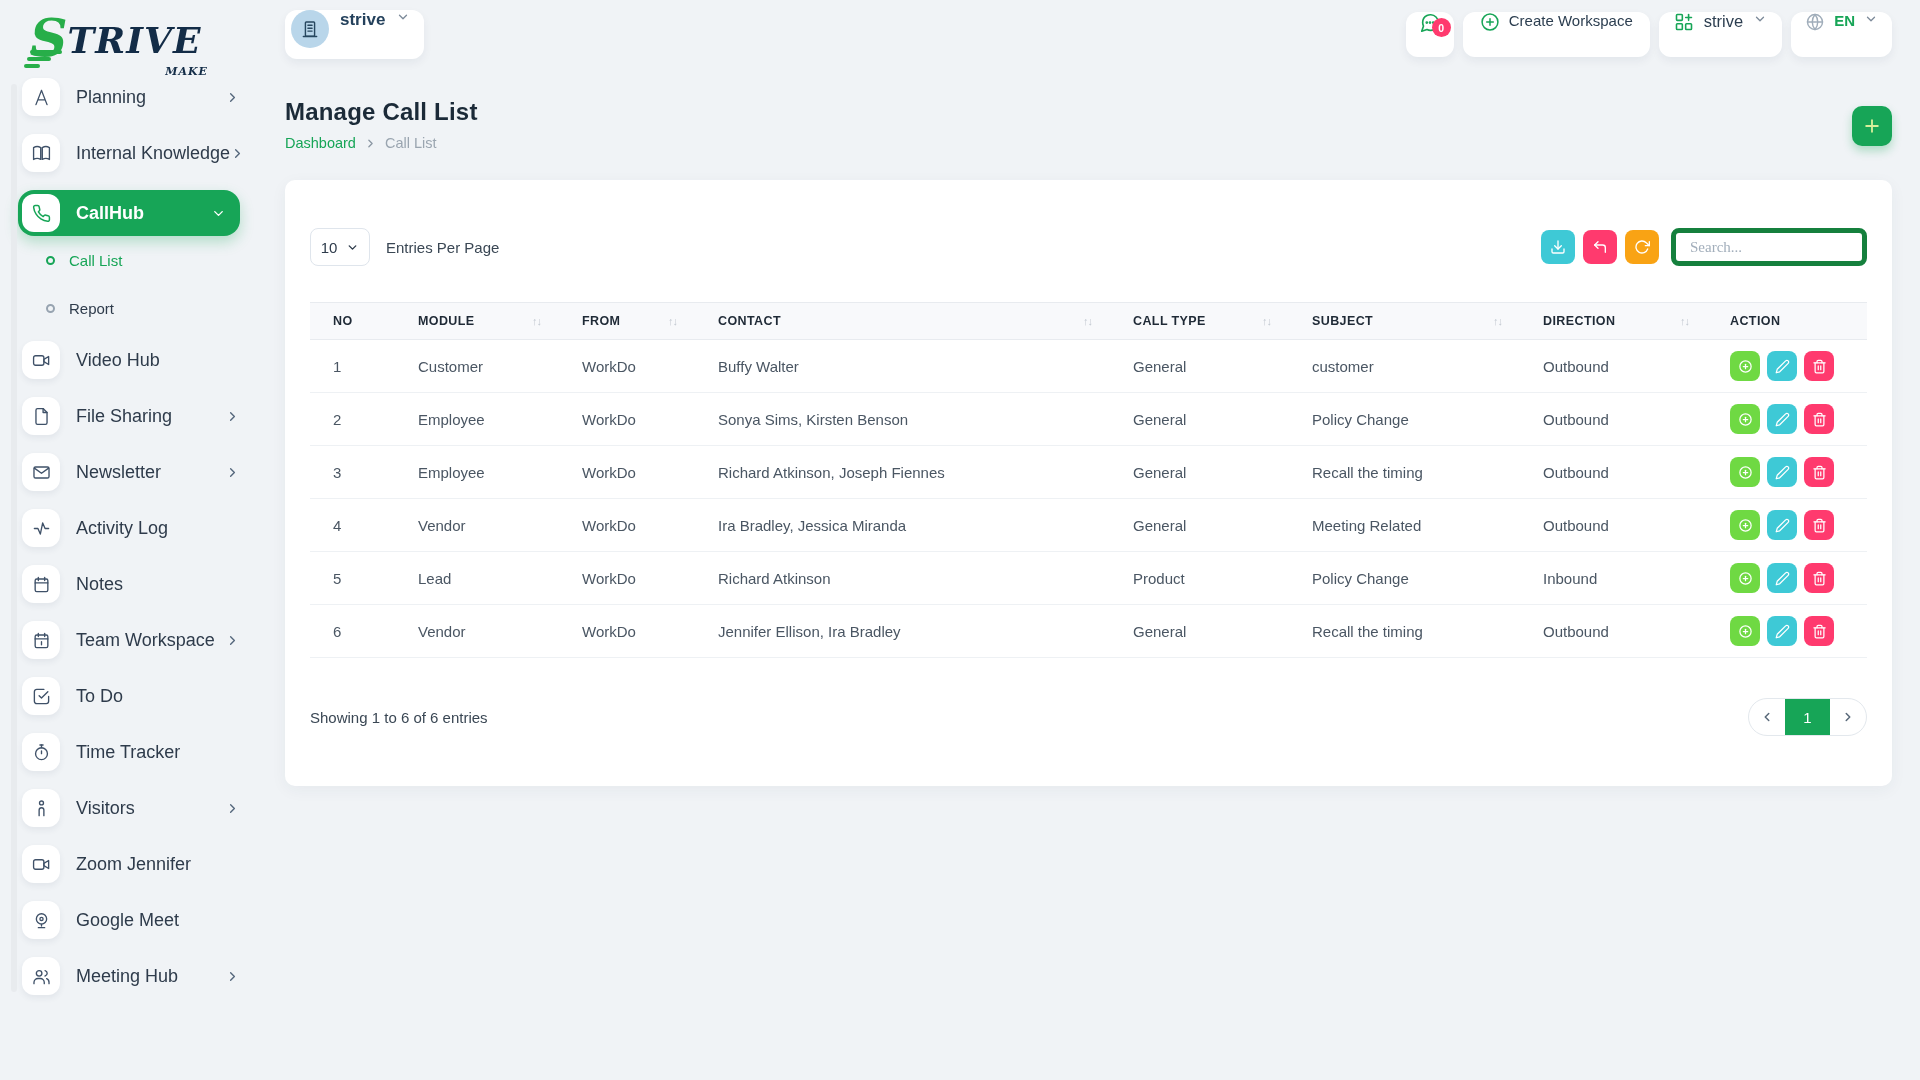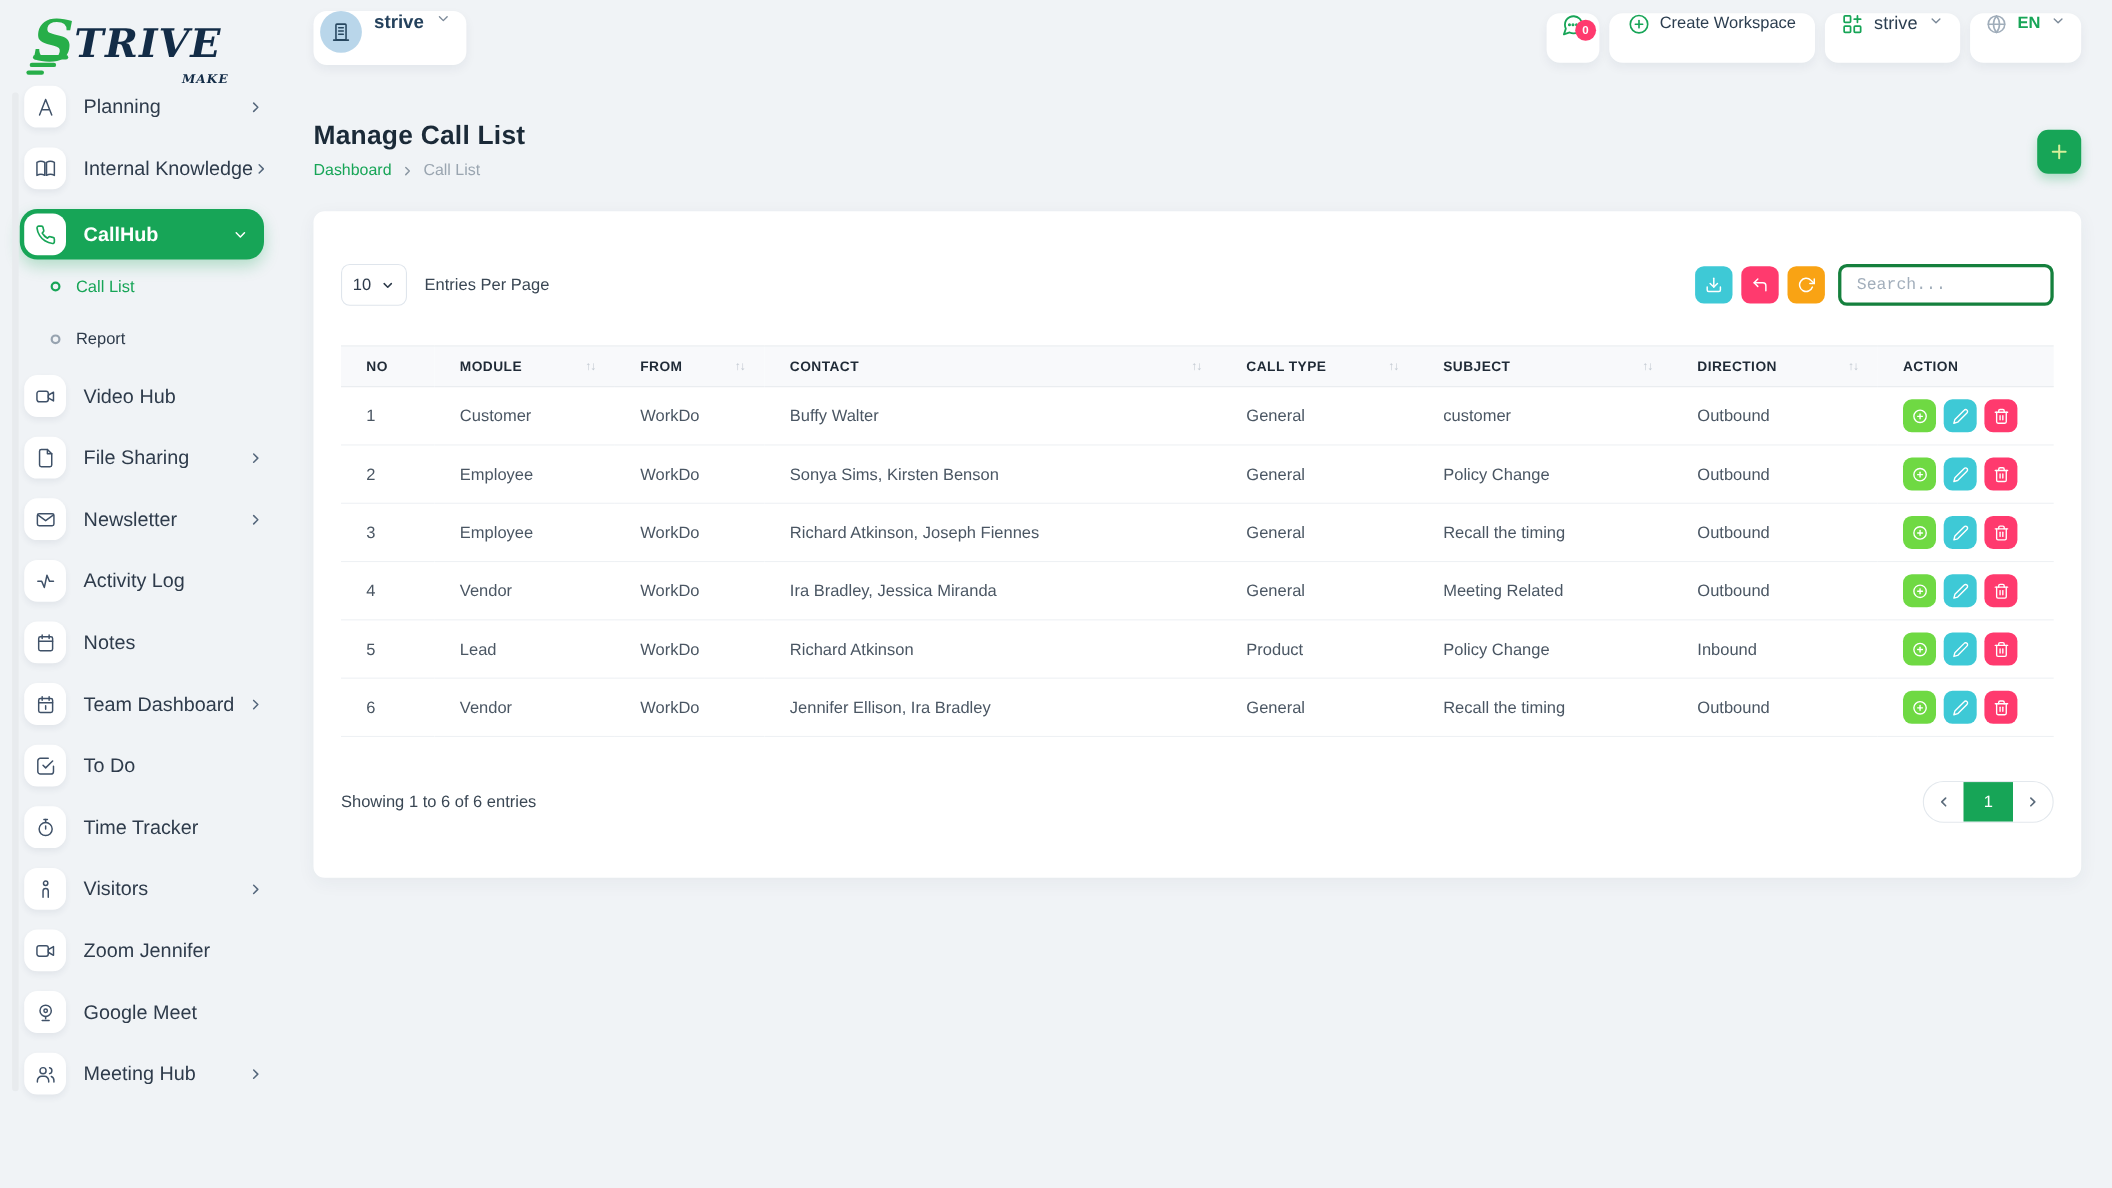--- a/index.html
+++ b/index.html
@@ -64,42 +64,42 @@
   .create-pill svg{width:20px;height:20px;color:#17a557}
   .create-label{font-size:15px;color:#2c3e50}
   .account-pill{height:45px;padding:0 15px;gap:10px}
   .account-pill .grid-icon{color:#17a557}.account-pill .grid-icon svg{width:20px;height:20px}
   .account-name{font-size:16.5px;color:#2c3e50}
   .sm-chevron{color:#7c8a99}.sm-chevron svg{width:14px;height:14px}
   .lang-pill{height:45px;padding:0 14px;gap:9px}
   .lang-pill .globe{color:#a0adba}.lang-pill .globe svg{width:20px;height:20px}
   .lang-code{font-size:15px;font-weight:600;color:#17a557}
 
-  .page-header{display:flex;justify-content:space-between;align-items:flex-start;margin-top:51px}
+  .page-header{display:flex;justify-content:space-between;align-items:flex-start;margin-top:39px}
   .page-title{font-size:24px;font-weight:700;color:#1b2a38;letter-spacing:.2px}
   .breadcrumb{display:flex;align-items:center;gap:8px;margin-top:9px;font-size:14.5px}
   .bc-link{color:#17a557;cursor:pointer}
   .bc-sep{color:#8b97a3}.bc-sep svg{width:13px;height:13px}
   .bc-current{color:#9aa5b0}
   .add-btn{width:40px;height:40px;border-radius:10px;background:#17a557;display:flex;align-items:center;justify-content:center;color:#d7ef9b;margin-top:8px;cursor:pointer;box-shadow:0 5px 10px rgba(23,165,87,.3)}
   .add-btn svg{width:20px;height:20px}
 
   
   .card{background:#fff;border-radius:10px;margin-top:29px;padding:48px 25px 50px;box-shadow:0 4px 16px rgba(30,50,80,.05)}
   .card-toolbar{display:flex;align-items:center}
   .select{width:60px;height:38px;border:1px solid #dfe5ec;border-radius:8px;background:#fff;display:flex;align-items:center;justify-content:center;gap:9px;font-size:15px;color:#2e3b4b;cursor:pointer}
   .select svg{width:13px;height:13px;color:#2e3b4b}
   .entries-label{margin-left:16px;font-size:15px;color:#3a4754}
   .toolbar-right{margin-left:auto;display:flex;align-items:center}
   .tb-btn{width:34px;height:34px;border-radius:8px;display:flex;align-items:center;justify-content:center;color:#fff;cursor:pointer;margin-left:8px}
   .tb-btn svg{width:16px;height:16px}
   .tb-download{background:#3ec9d6}
   .tb-undo{background:#ff3a6e}
   .tb-refresh{background:#f9a314}
-  .search{width:196px;height:38px;margin-left:12px;border:3px solid #15803d;border-radius:8px;padding:0 14px;font-size:15px;color:#3a4754;outline:none;font-family:Liberation Mono, monospace;background:#fff}
+  .search{width:196px;height:38px;margin-left:12px;border:5px solid #15803d;border-radius:8px;padding:0 14px;font-size:15px;color:#3a4754;outline:none;font-family:Liberation Serif, serif;background:#fff}
   .search::placeholder{color:#a2aebb}
 
   table{width:1557px;border-collapse:collapse;table-layout:fixed;margin-top:36px}
   thead th{background:#f8f9fb;border-top:1px solid #e8ebef;border-bottom:1px solid #e8ebef;height:37px;padding:0 18px 0 23px;text-align:left}
   .th-inner{display:flex;align-items:center;justify-content:space-between;font-size:12.5px;font-weight:700;color:#1f2a36;letter-spacing:.4px}
   .sort{color:#c2c9d1;font-size:11px;letter-spacing:-1px;font-weight:400}
   tbody td{height:53px;border-bottom:1px solid #eef1f4;font-size:15px;color:#4a5663;padding:0 18px 0 23px;white-space:nowrap;overflow:hidden}
   .actions{display:flex;align-items:center;gap:7px}
   .act-btn{width:30px;height:30px;border-radius:8px;display:flex;align-items:center;justify-content:center;color:#fff;cursor:pointer}
   .act-btn svg{width:15px;height:15px}
@@ -252,21 +252,21 @@
     <div class="nav-item">
       <span class="nav-icon">
         <svg viewBox="0 0 24 24" fill="none" stroke="currentColor" stroke-width="1.7" stroke-linecap="round" stroke-linejoin="round">
             <rect x="4" y="5" width="16" height="16" rx="2"></rect>
             <line x1="8" y1="3" x2="8" y2="7"></line>
             <line x1="16" y1="3" x2="16" y2="7"></line>
             <line x1="4" y1="10" x2="20" y2="10"></line>
             <path d="M12 13.5v4"></path>
           </svg>
       </span>
-      <span class="nav-label">Team Dashboard</span>
+      <span class="nav-label">Team Workspace</span>
       <span class="nav-chevron">
         <svg viewBox="0 0 24 24" fill="none" stroke="currentColor" stroke-width="2.2" stroke-linecap="round" stroke-linejoin="round">
             <polyline points="9 6 15 12 9 18"></polyline>
           </svg>
       </span>
     </div>
 
     <div class="nav-item">
       <span class="nav-icon">
         <svg viewBox="0 0 24 24" fill="none" stroke="currentColor" stroke-width="1.7" stroke-linecap="round" stroke-linejoin="round">

